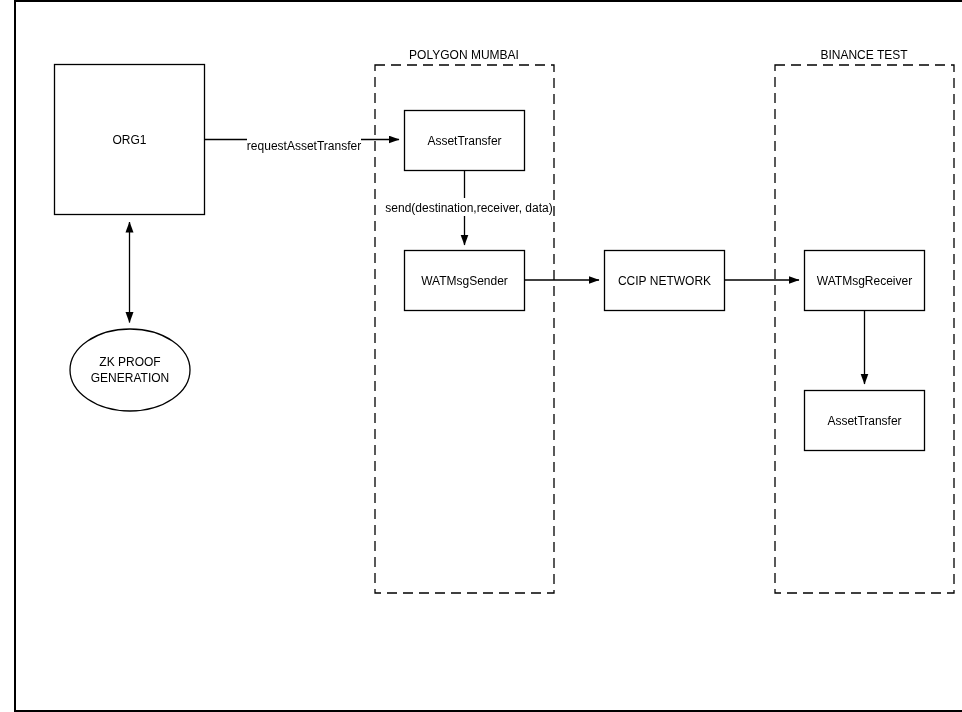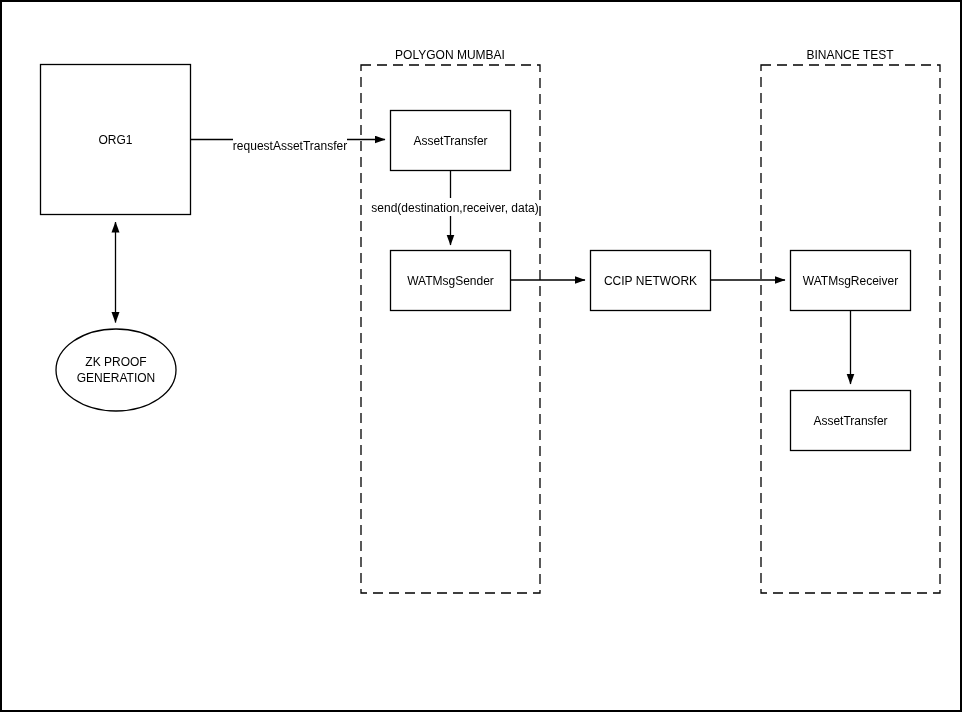--- a/index.html
+++ b/index.html
@@ -8,20 +8,21 @@
     background: #ffffff;
     font-family: "Liberation Sans", sans-serif;
   }
   .canvas {
     position: relative;
     width: 962px;
     height: 712px;
     background: #ffffff;
     box-sizing: border-box;
     overflow: hidden;
+    padding-left: 14px;
   }
   svg { display: block; }
   text {
     font-family: "Liberation Sans", sans-serif;
     font-size: 12px;
     fill: #000000;
   }
 </style>
 </head>
 <body>

